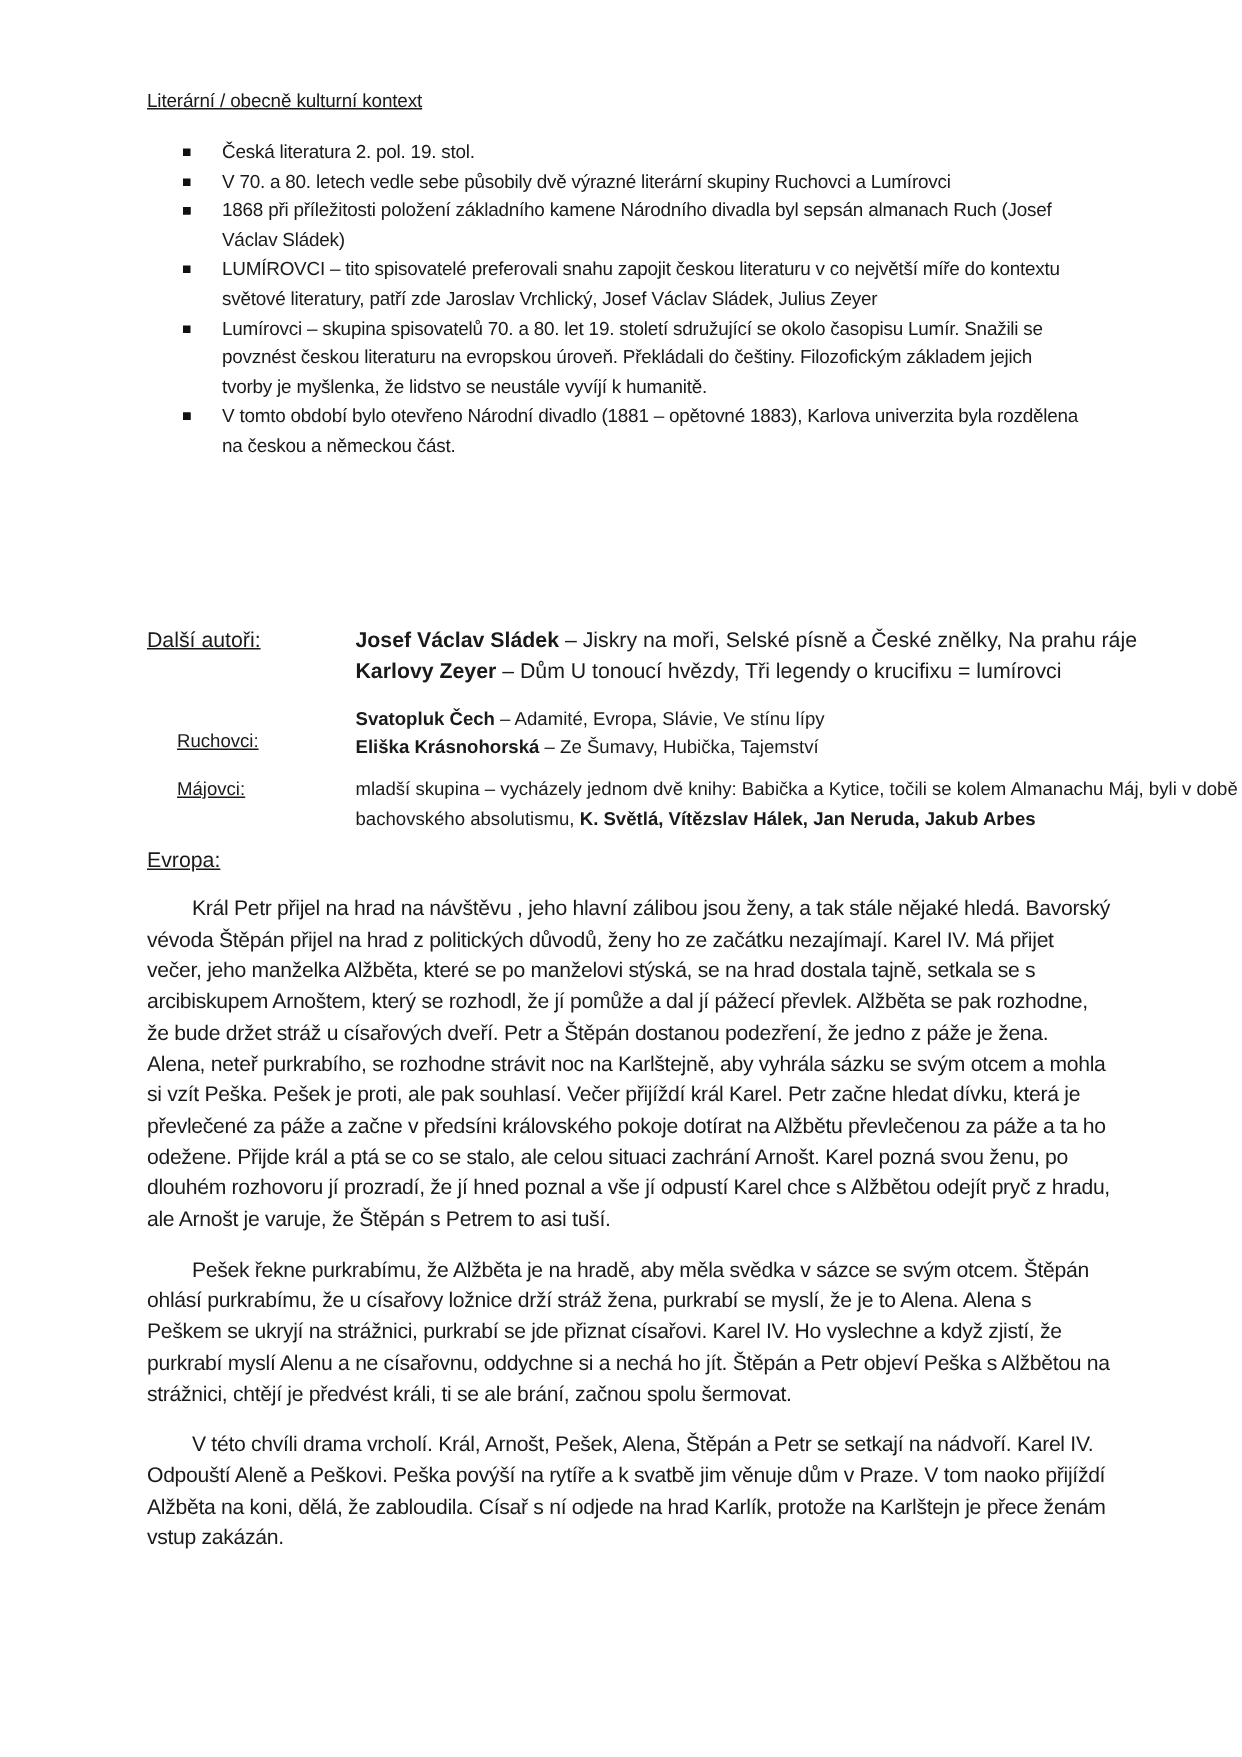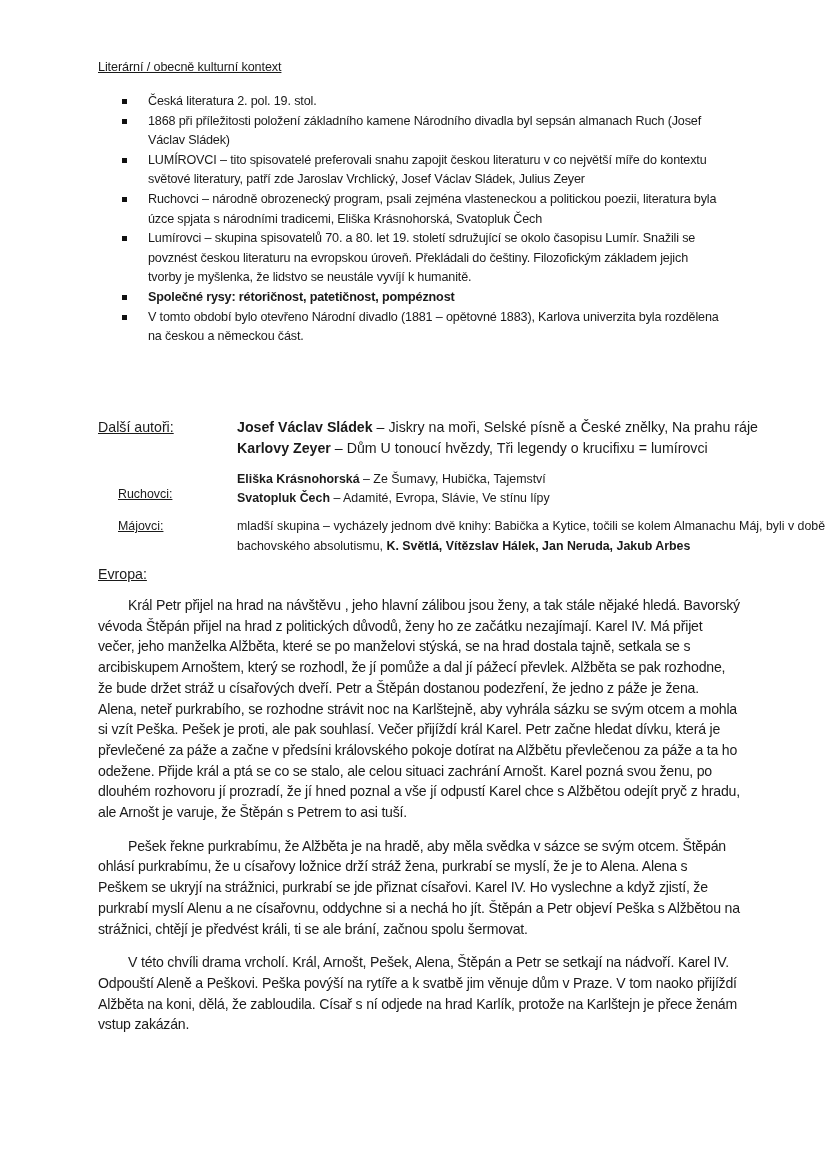--- a/index.html
+++ b/index.html
@@ -113,43 +113,43 @@
   </style>
 </head>
 <body>
 
 <div class="page">
 
   <div class="heading-ul">Literární / obecně kulturní kontext</div>
 
   <ul class="bullets">
     <li><span class="sq"></span><span class="txt">Česká literatura 2. pol. 19. stol.</span></li>
+    <li><span class="sq"></span><span class="txt">V 70. a 80. letech vedle sebe působily dvě výrazné literární skupiny Ruchovci a Lumírovci</span></li>
     <li><span class="sq"></span></li>
     <li><span class="sq"></span><span class="txt">1868 při příležitosti položení základního kamene Národního divadla byl sepsán almanach Ruch (Josef Václav Sládek)</span></li>
     <li><span class="sq"></span><span class="txt">LUMÍROVCI – tito spisovatelé preferovali snahu zapojit českou literaturu v co největší míře do kontextu světové literatury, patří zde Jaroslav Vrchlický, Josef Václav Sládek, Julius Zeyer</span></li>
-    <li><span class="sq"></span><span class="txt">Ruchovci – národně obrozenecký program, psali zejména vlasteneckou a politickou poezii, literatura byla úzce spjata s národními tradicemi, Eliška Krásnohorská, Svatopluk Čech</span></li>
     <li><span class="sq"></span><span class="txt">Lumírovci – skupina spisovatelů 70. a 80. let 19. století sdružující se okolo časopisu Lumír. Snažili se povznést českou literaturu na evropskou úroveň. Překládali do češtiny. Filozofickým základem jejich tvorby je myšlenka, že lidstvo se neustále vyvíjí k humanitě.</span></li>
-    <li class="bold"><span class="sq"></span><span class="txt">Společné rysy: rétoričnost, patetičnost, pompéznost</span></li>
+    <li class="bold"><span class="sq"></span></li>
     <li><span class="sq"></span><span class="txt">V tomto období bylo otevřeno Národní divadlo (1881 – opětovné 1883), Karlova univerzita byla rozdělena na českou a německou část.</span></li>
   </ul>
 
   <div class="authors">
     <div class="arow row-dalsi">
       <span class="alabel">Další autoři:</span>
       <div class="alines">
         <div><b>Josef Václav Sládek</b><span> – Jiskry na moři, Selské písně a České znělky, Na prahu ráje</span></div>
         <div><b>Karlovy Zeyer</b><span> – Dům U tonoucí hvězdy, Tři legendy o krucifixu = lumírovci</span></div>
       </div>
     </div>
 
     <div class="arow row-ruch">
       <span class="alabel">Ruchovci:</span>
       <div class="alines">
+        <div><b>Svatopluk Čech</b><span> – Adamité, Evropa, Slávie, Ve stínu lípy</span></div>
         <div><b>Eliška Krásnohorská</b><span> – Ze Šumavy, Hubička, Tajemství</span></div>
-        <div><b>Svatopluk Čech</b><span> – Adamité, Evropa, Slávie, Ve stínu lípy</span></div>
       </div>
     </div>
 
     <div class="arow row-maj">
       <span class="alabel">Májovci:</span>
       <div class="alines">
         <span>mladší skupina – vycházely jednom dvě knihy: Babička a Kytice, točili se kolem Almanachu Máj, byli v době bachovského absolutismu, </span><b>K. Světlá, Vítězslav Hálek, Jan Neruda, Jakub Arbes</b>
       </div>
     </div>
   </div>

